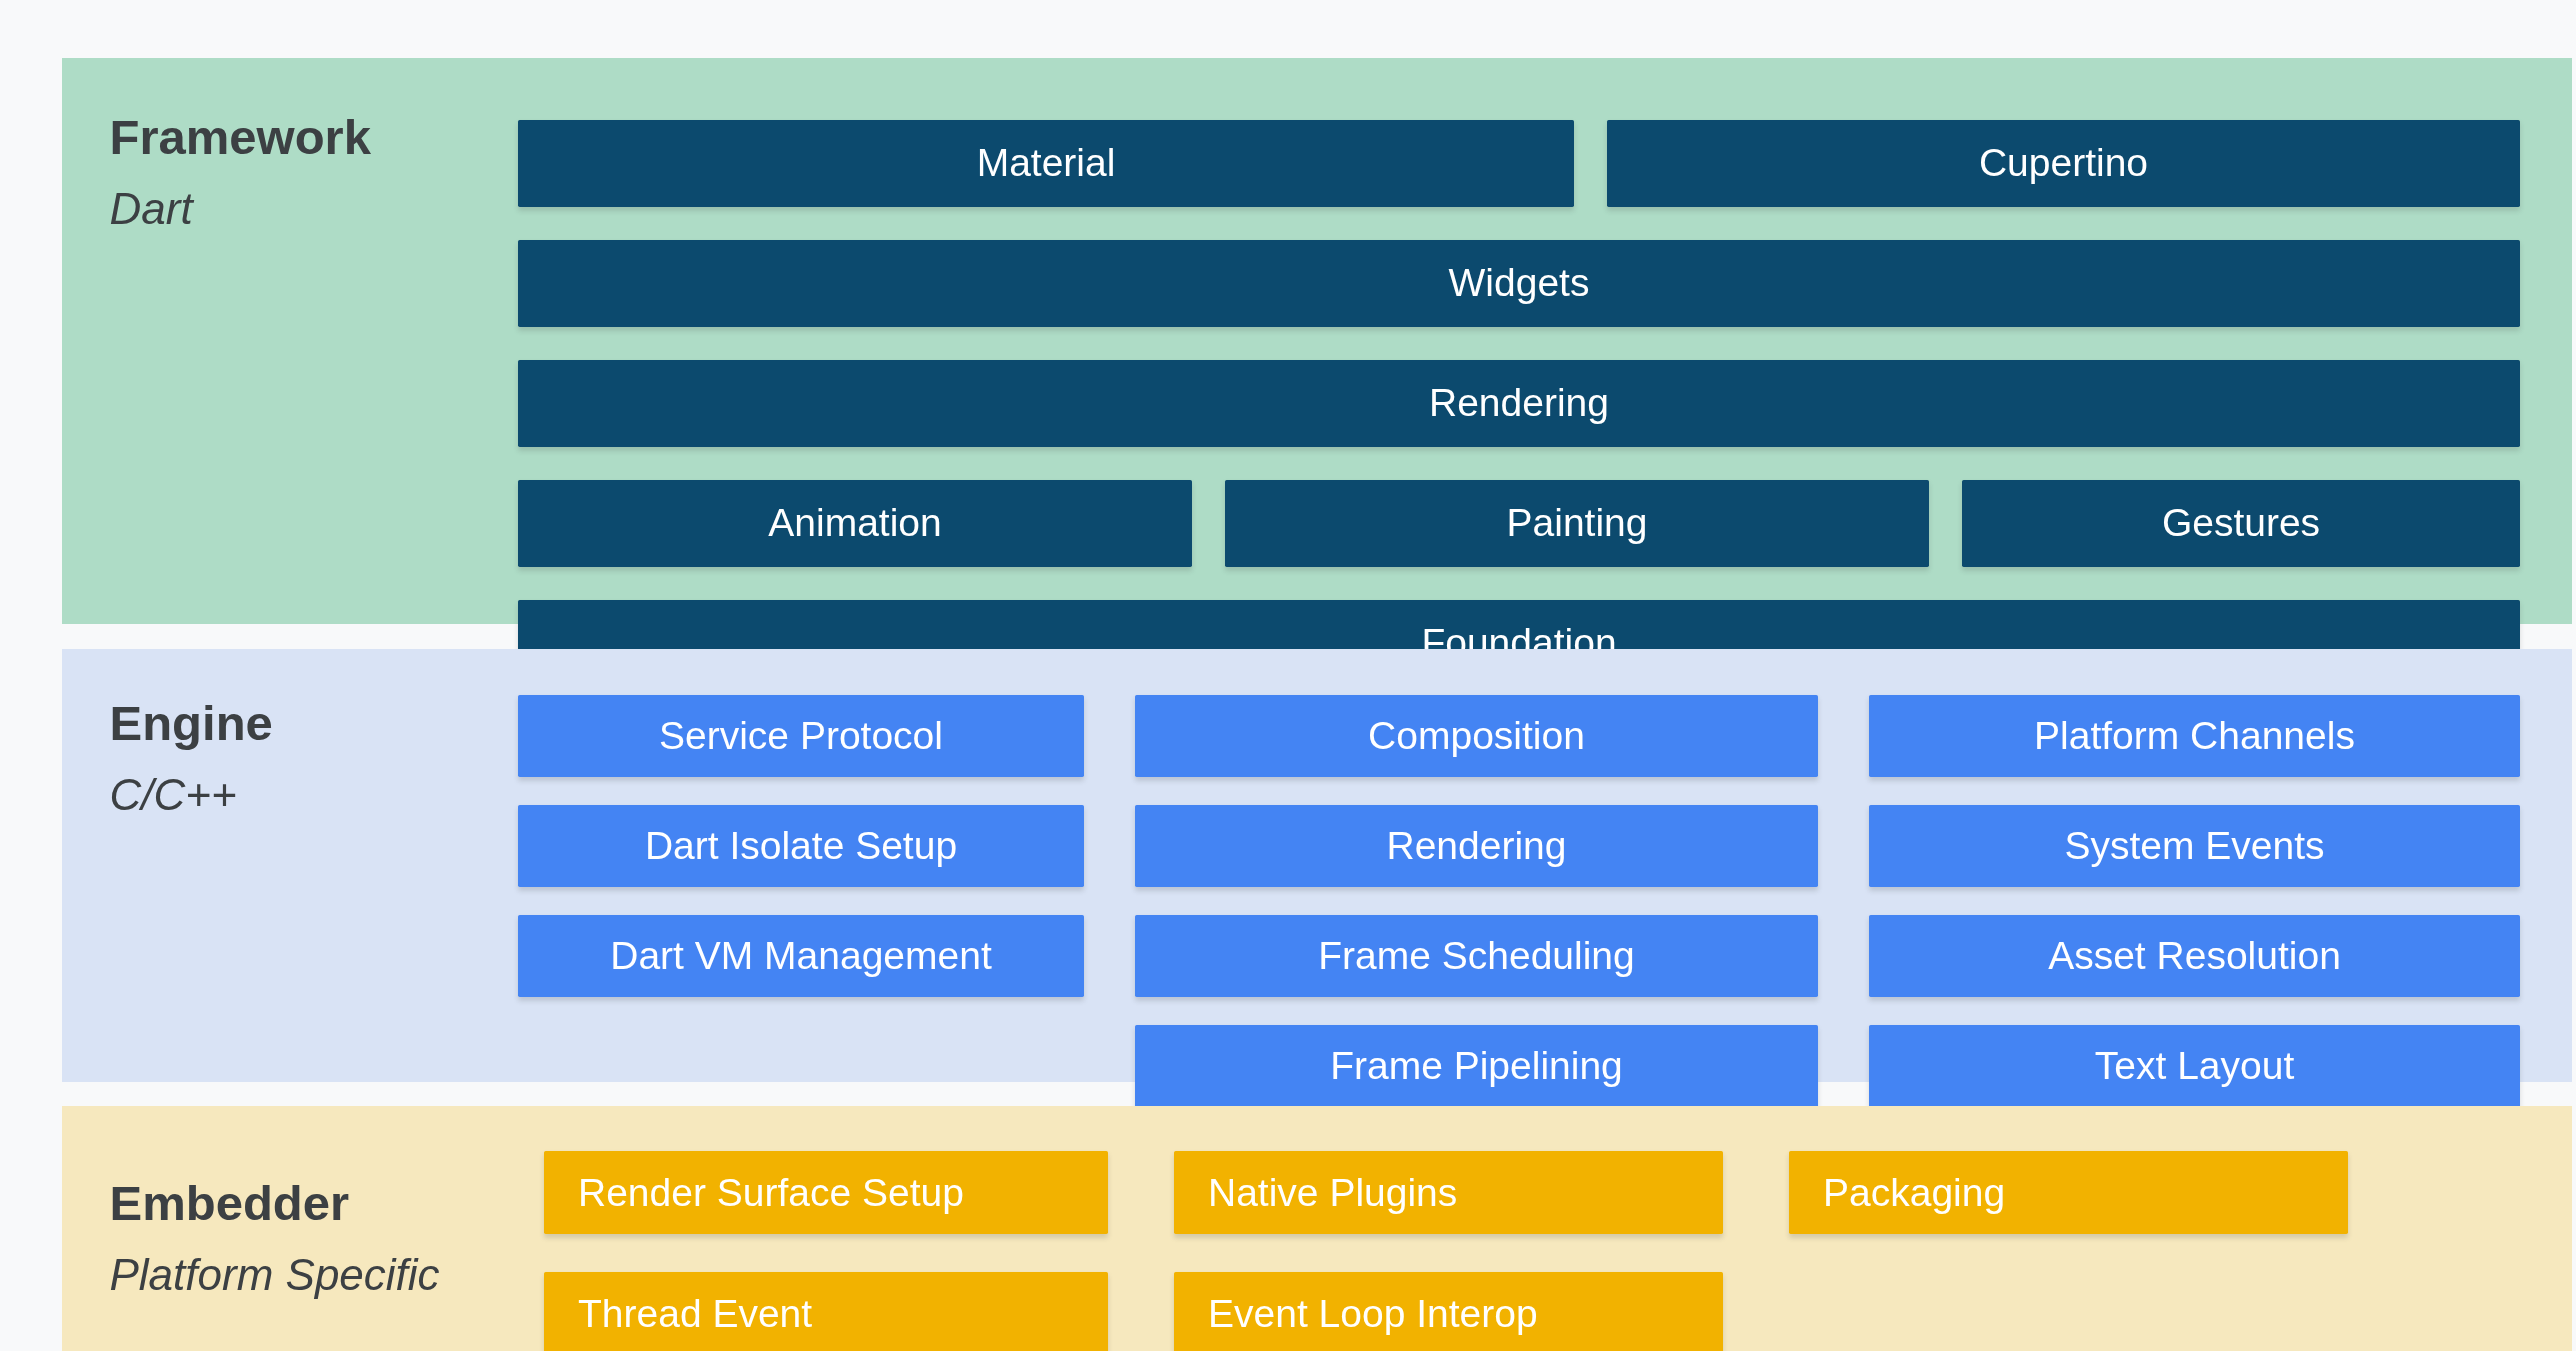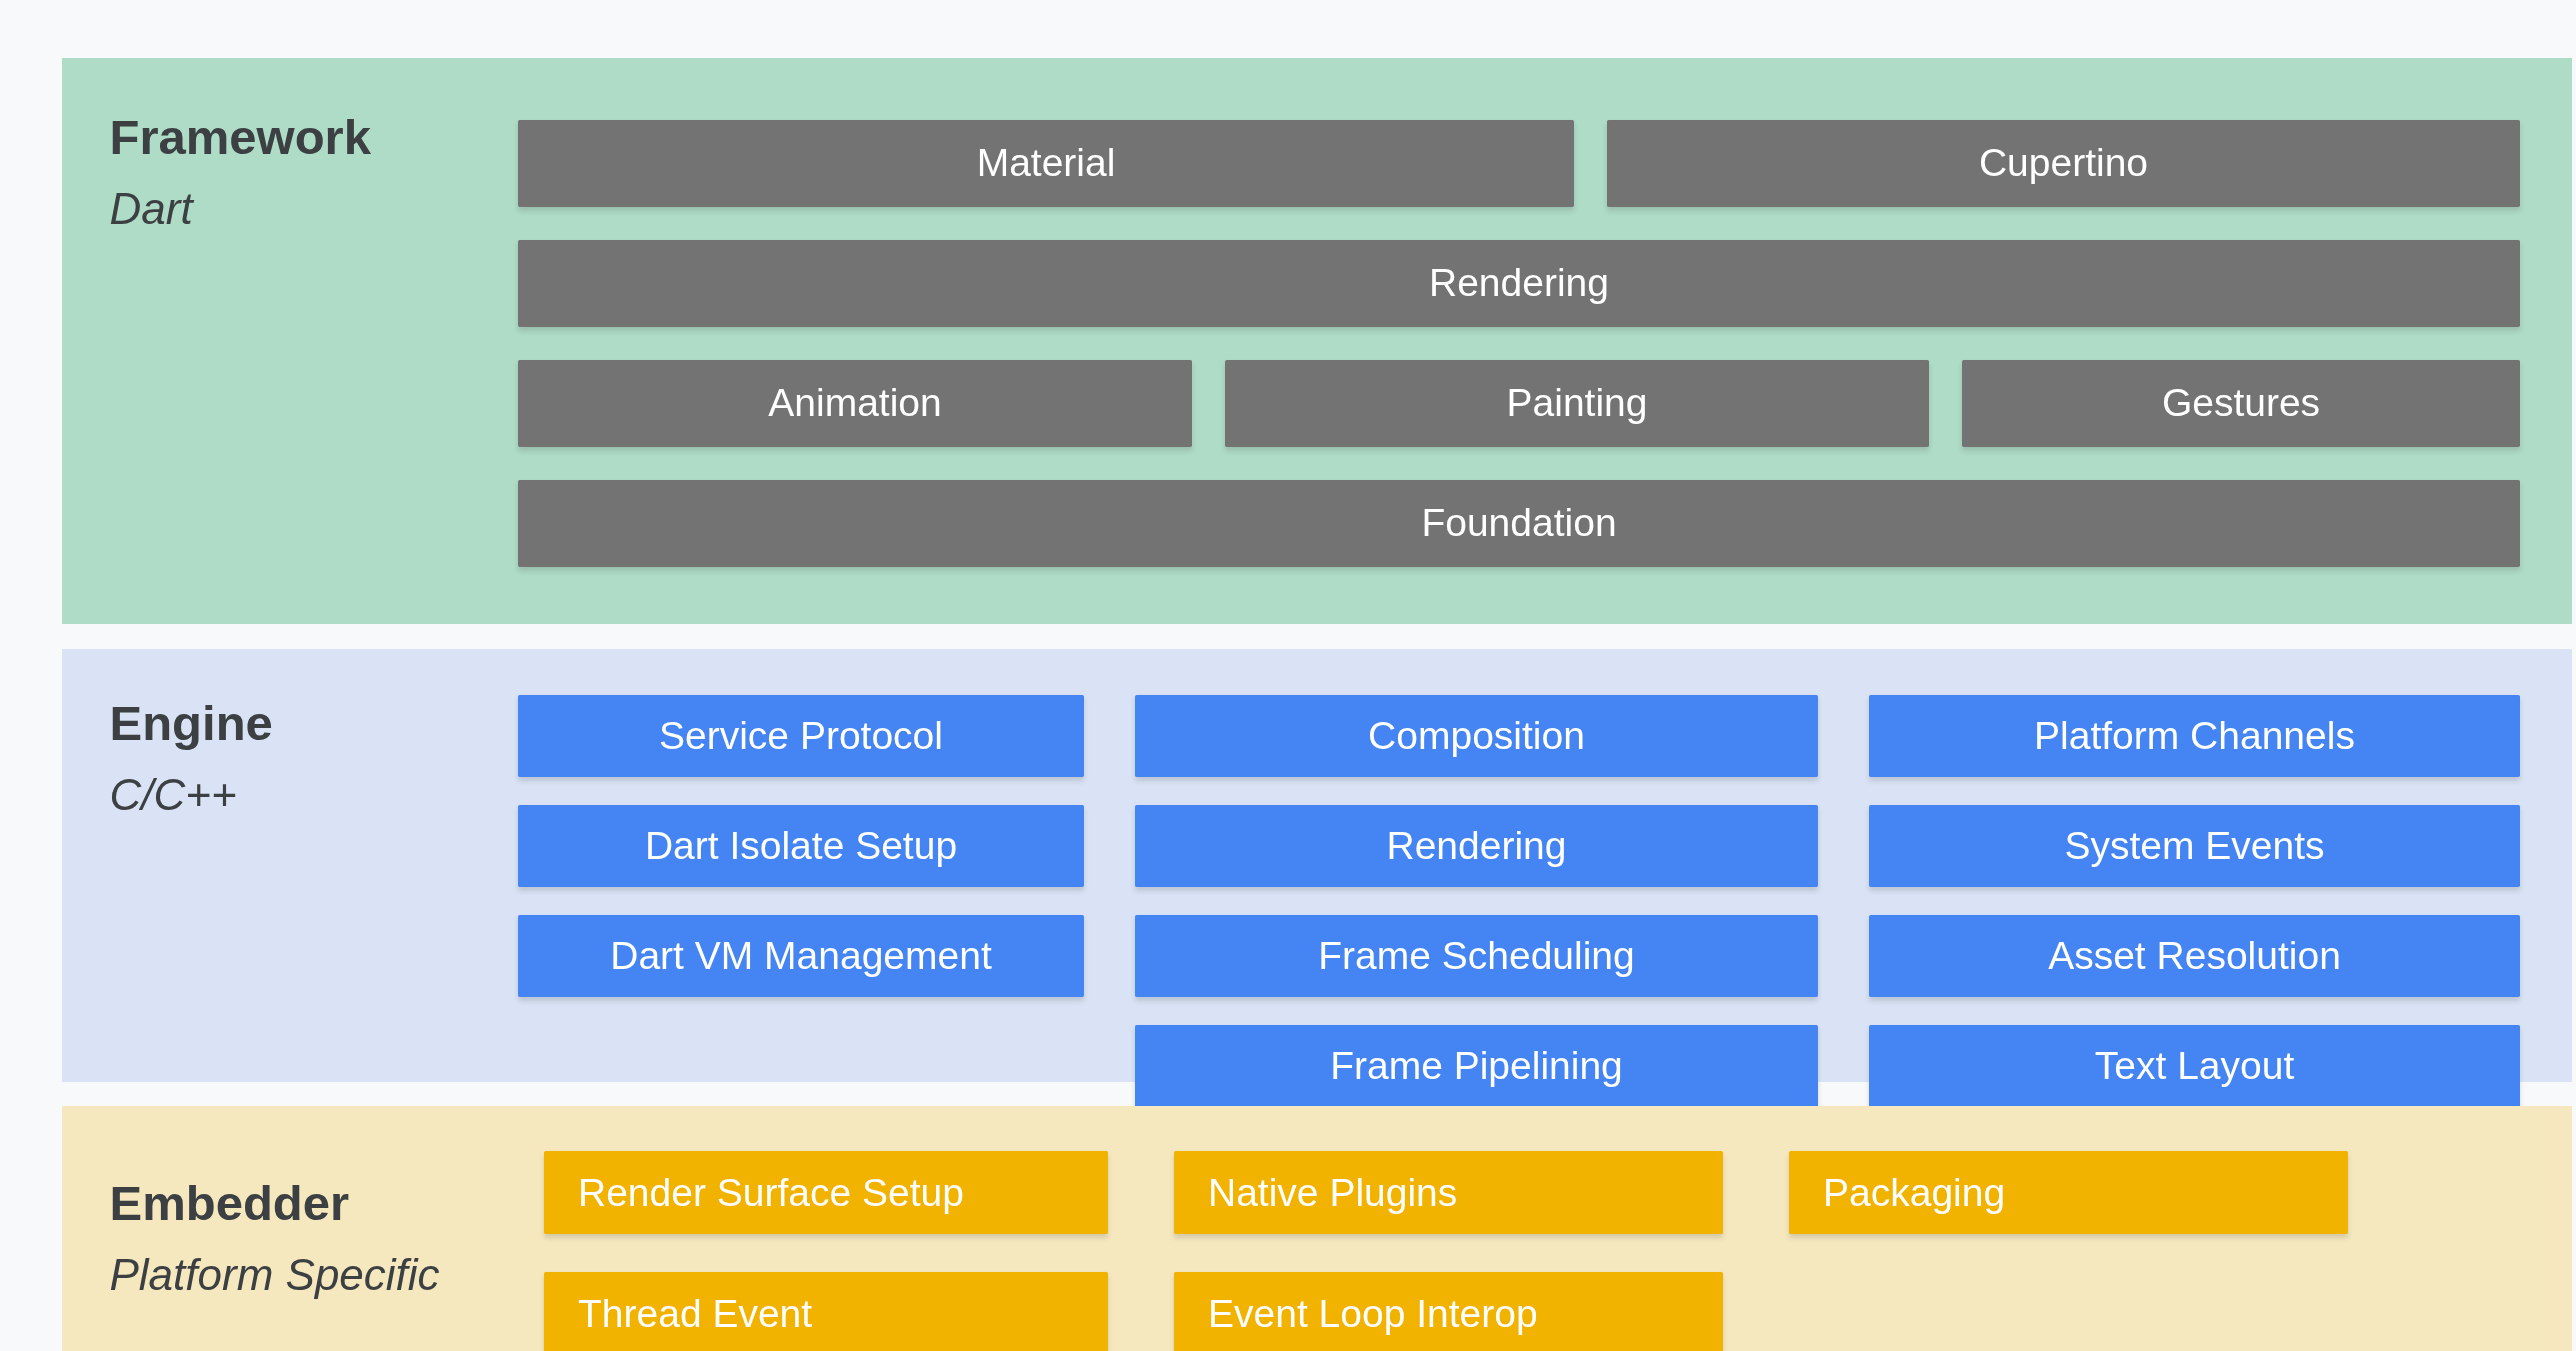--- a/index.html
+++ b/index.html
@@ -58,21 +58,21 @@
   .fw-boxes {
     position: absolute;
     left: 432px;
     top: 38px;
     width: 2034px;
     display: flex;
     flex-direction: column;
     gap: 17px;
   }
   .fw-row { display: flex; gap: 17px; height: 87px; }
-  .fw-row .box { height: 100%; background: #737373; }
+  .fw-row .box { height: 100%; background: #0c4a6e; }
   .box-material  { width: 1056px; }
   .box-cupertino { flex: 1; }
   .box-full      { flex: 1; }
   .box-animation { width: 674px; }
   .box-painting  { width: 704px; }
   .box-gestures  { flex: 1; }
 
   
   .engine-boxes {
     position: absolute;
@@ -115,20 +115,23 @@
 
   <section class="layer framework">
     <div class="layer-label">
       <div class="layer-title">Framework</div>
       <div class="layer-subtitle">Dart</div>
     </div>
     <div class="fw-boxes">
       <div class="fw-row">
         <div class="box box-material">Material</div>
         <div class="box box-cupertino">Cupertino</div>
+      </div>
+      <div class="fw-row">
+        <div class="box box-full">Widgets</div>
       </div>
       <div class="fw-row">
         <div class="box box-full">Rendering</div>
       </div>
       <div class="fw-row">
         <div class="box box-animation">Animation</div>
         <div class="box box-painting">Painting</div>
         <div class="box box-gestures">Gestures</div>
       </div>
       <div class="fw-row">

